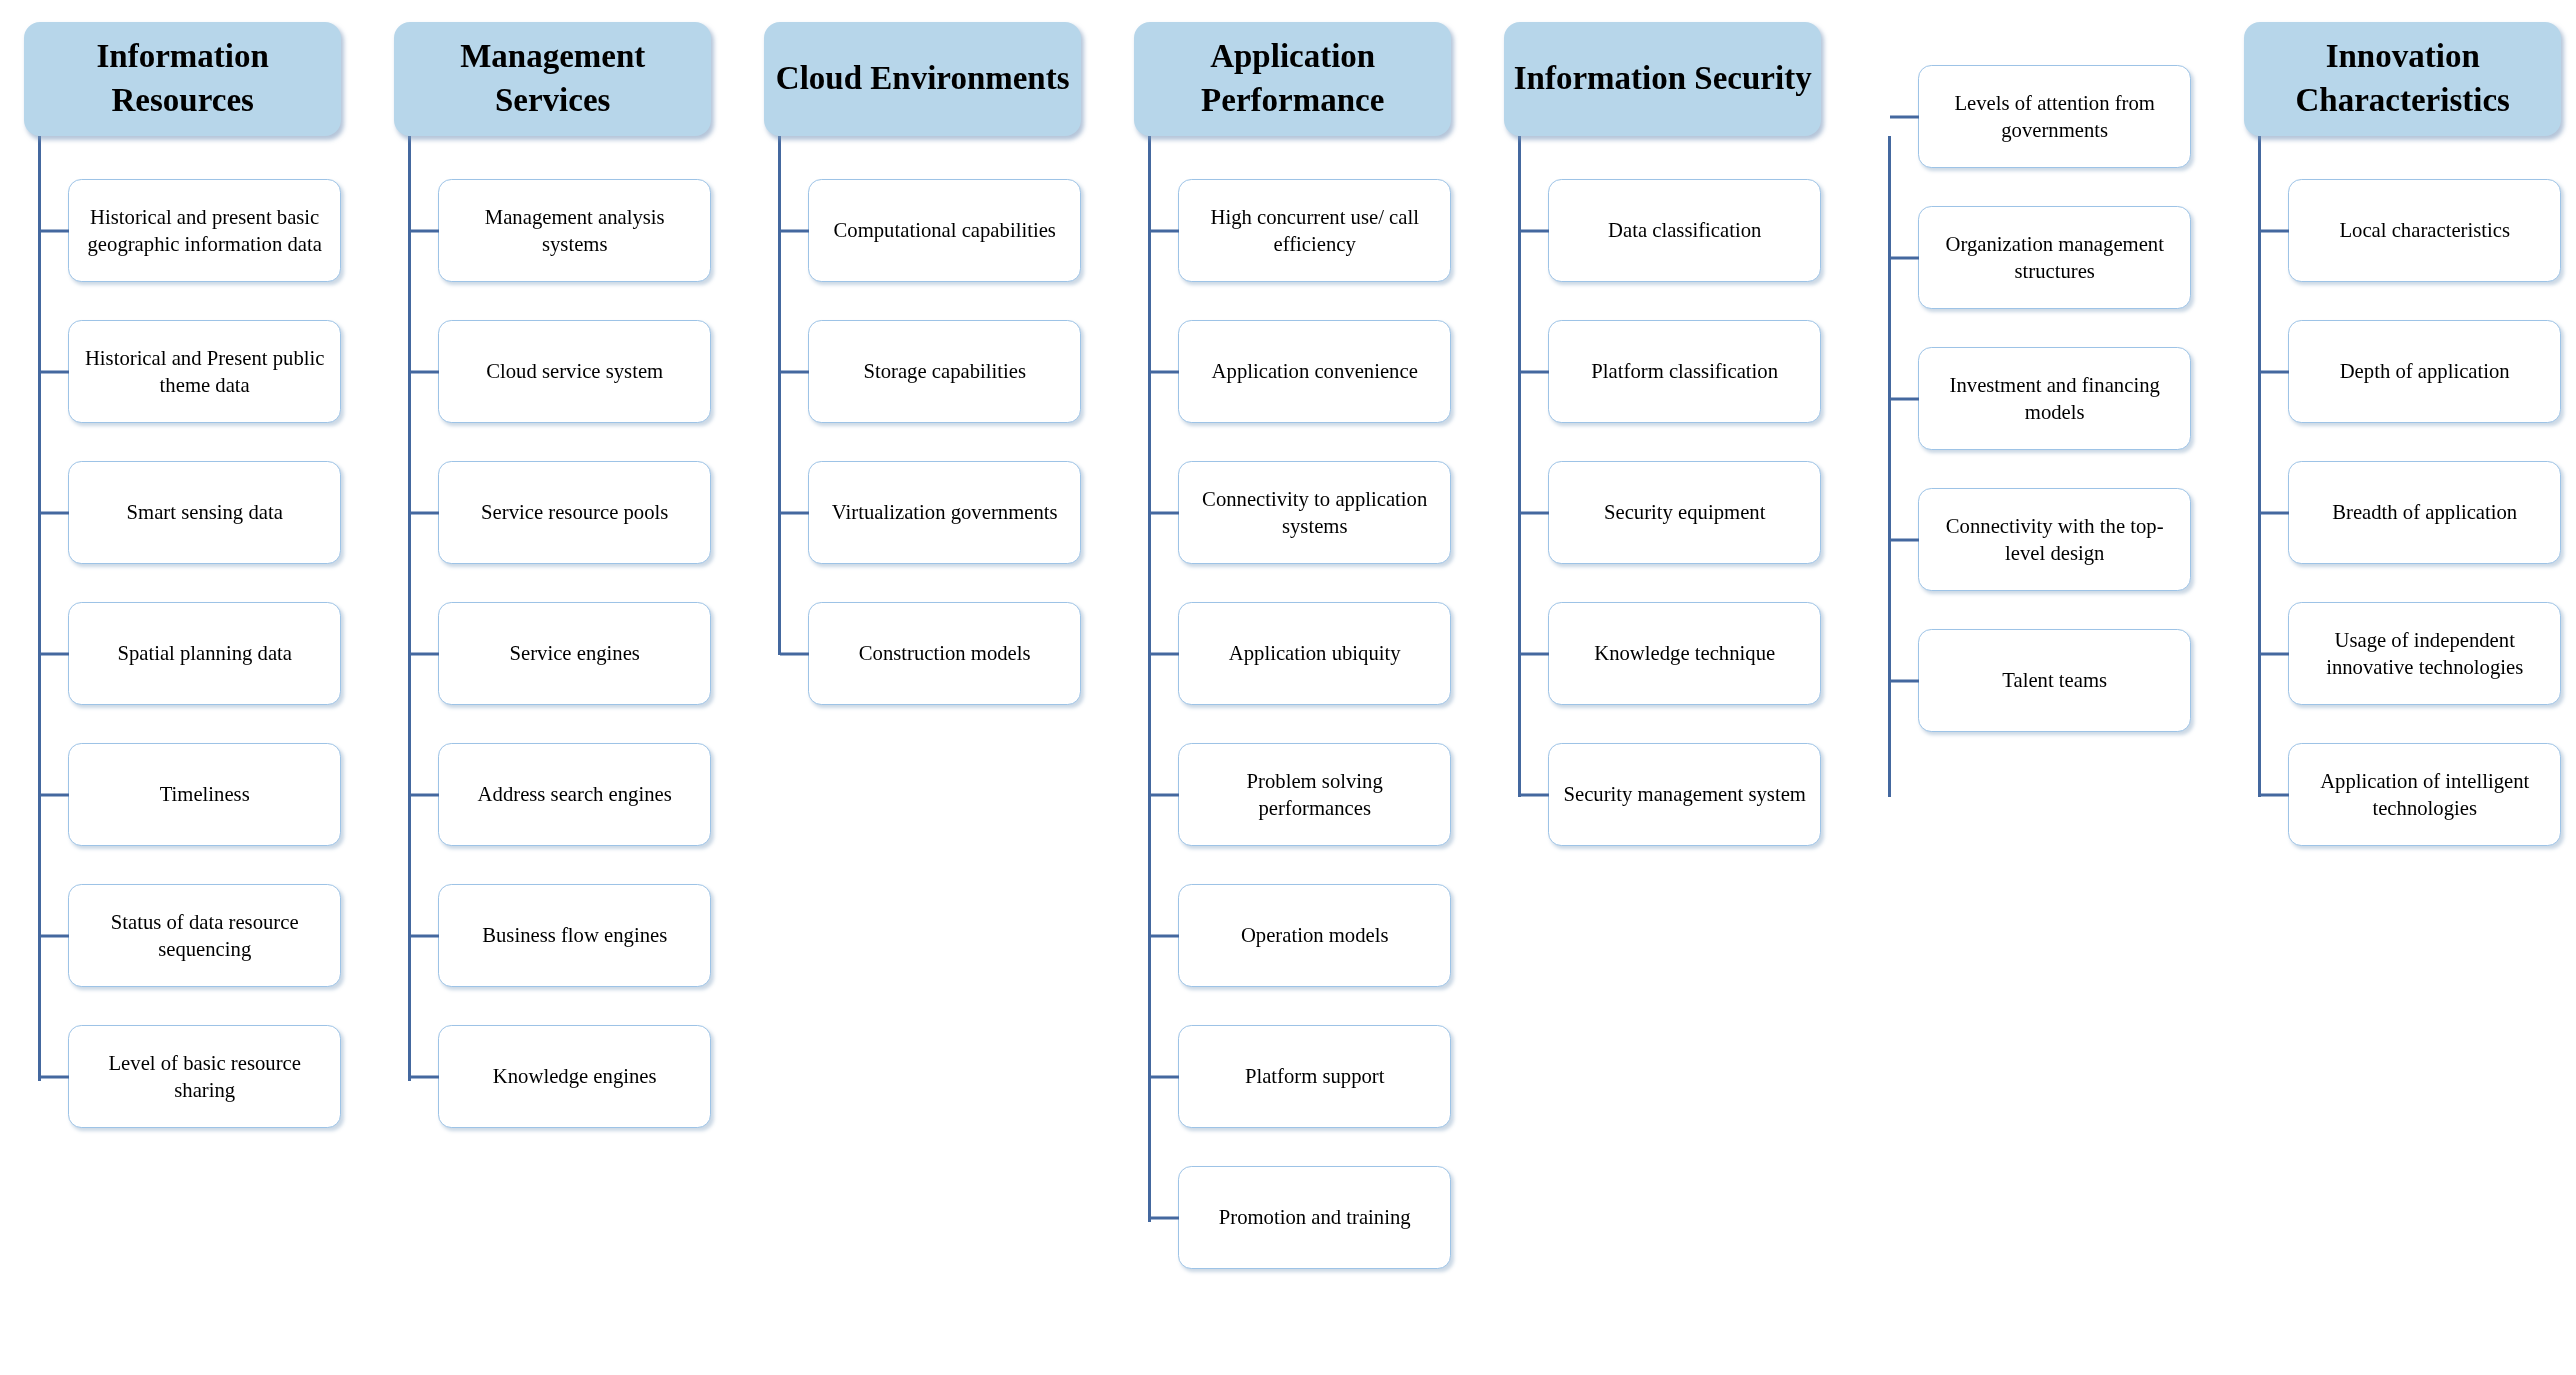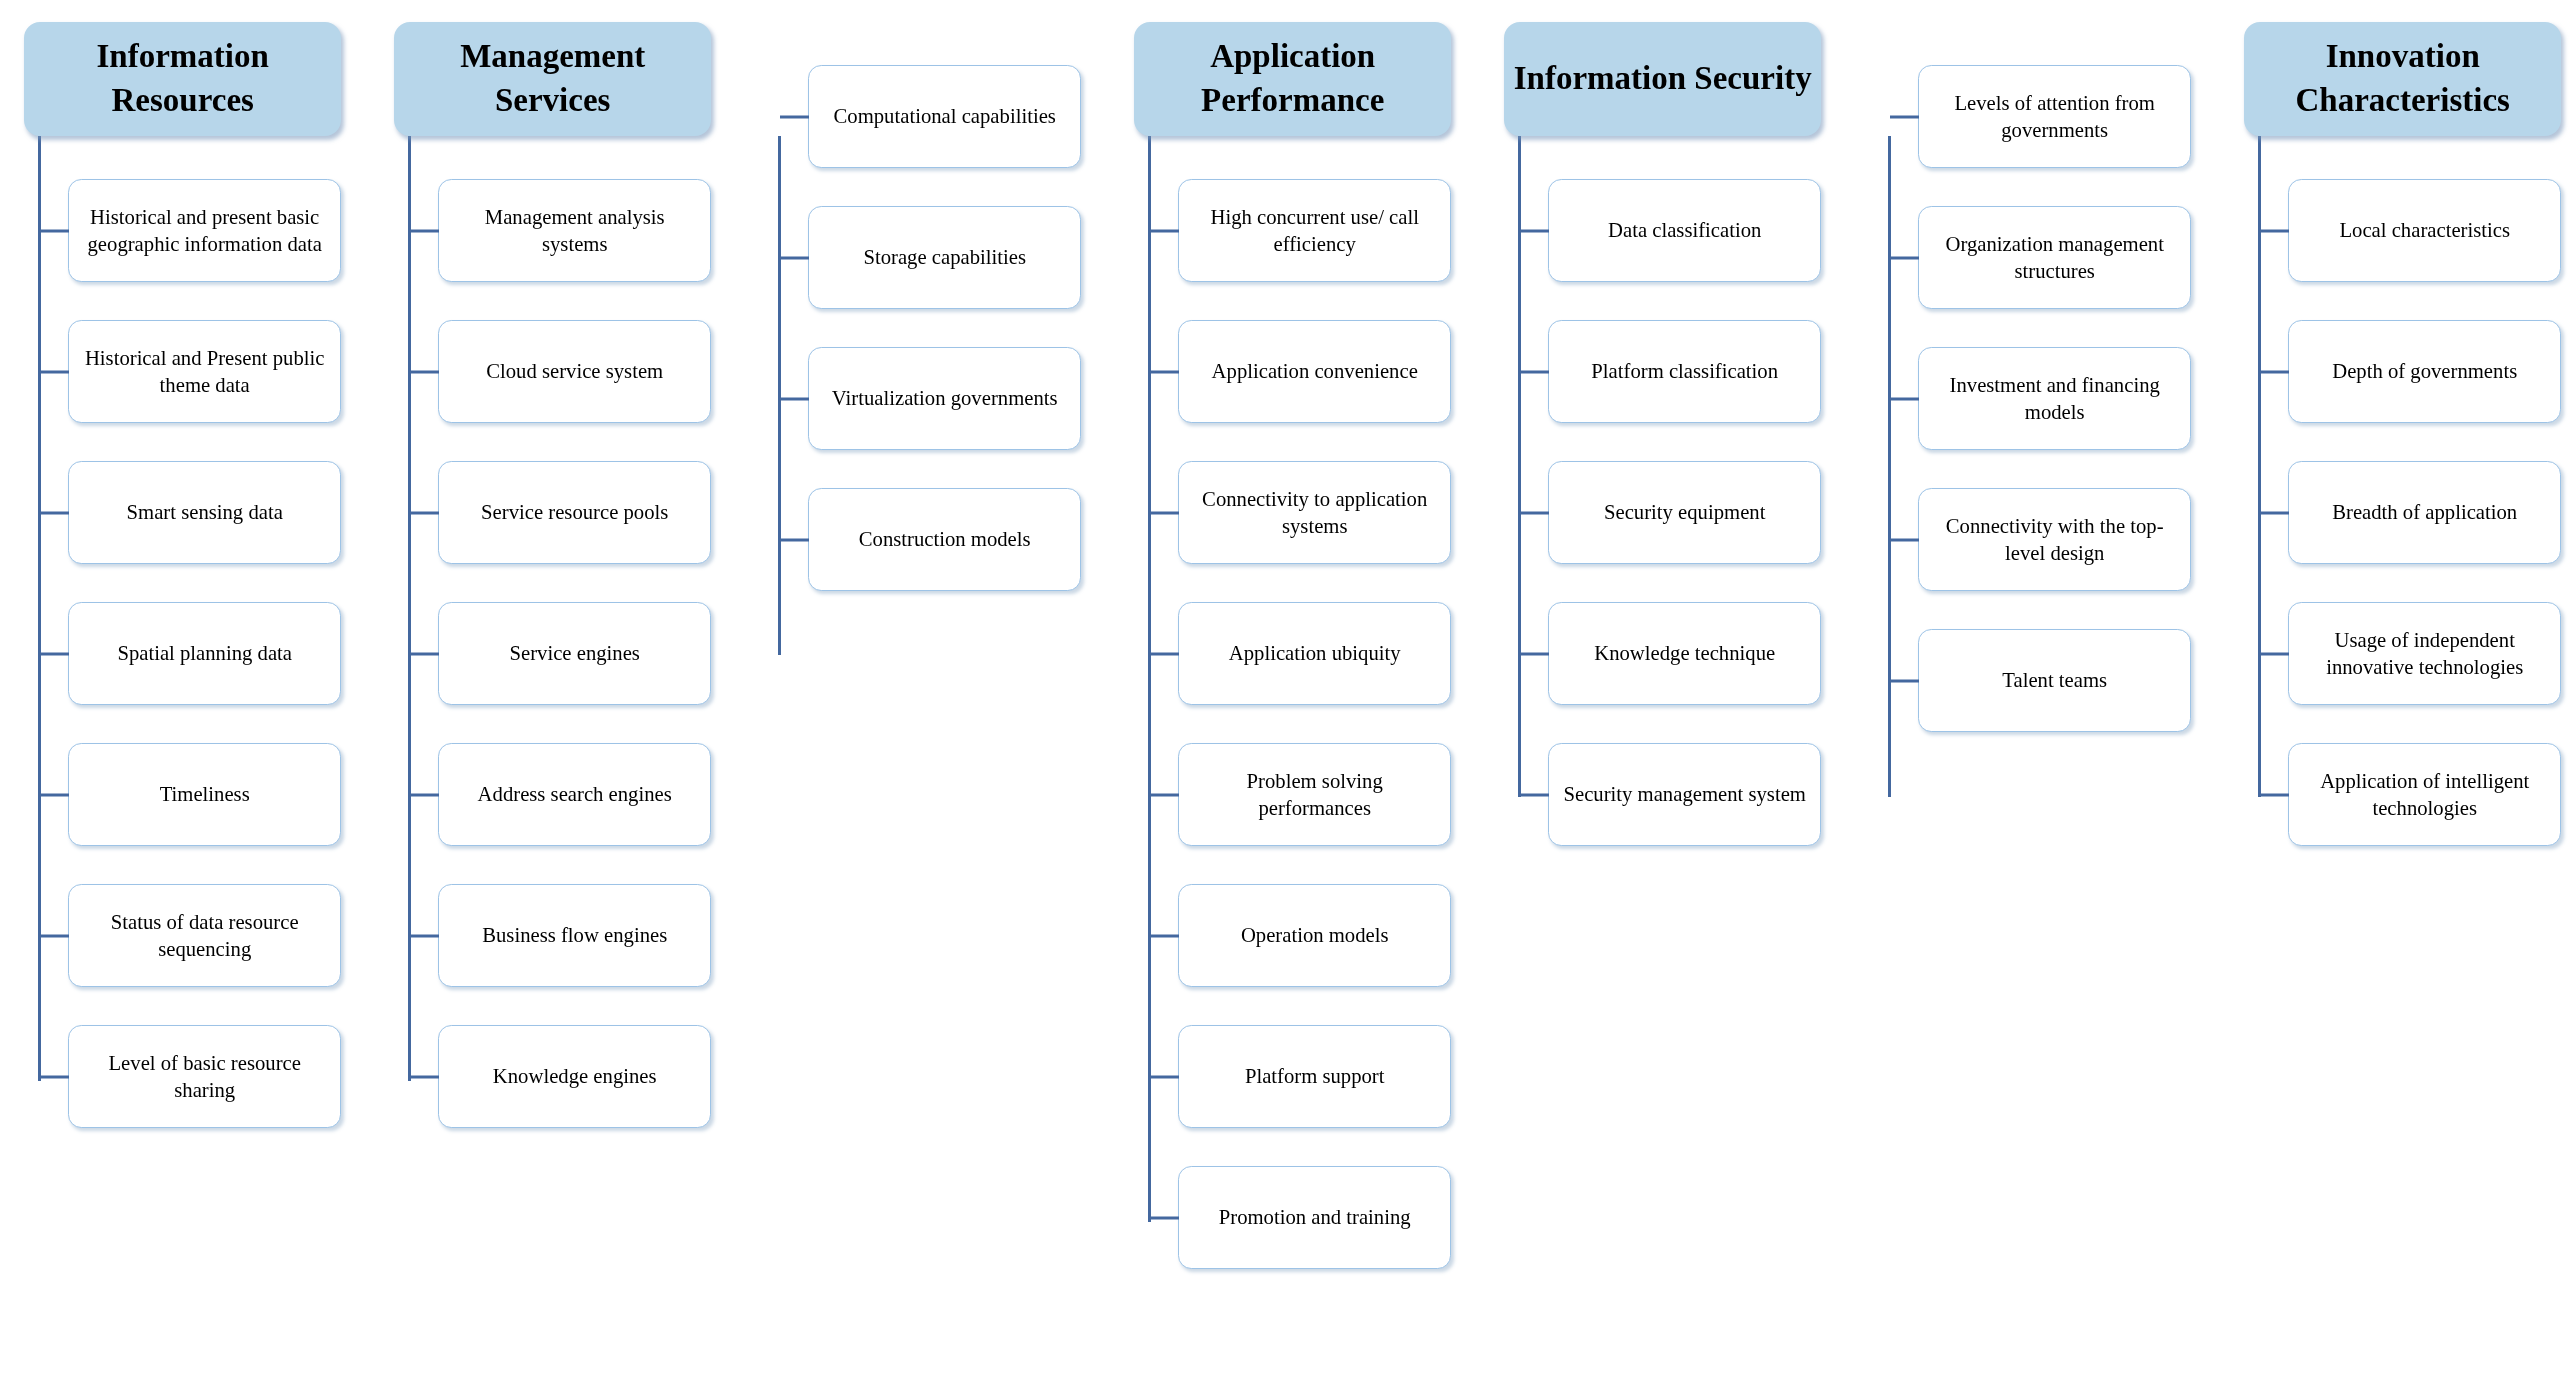--- a/index.html
+++ b/index.html
@@ -154,20 +154,23 @@
     <span class="item-label">Business flow engines</span>
   </li>
 
   <li class="item">
     <span class="item-label">Knowledge engines</span>
   </li>
 </ul>
   </section>
 
   <section class="column">
+    <header class="col-header">
+      <span class="col-header-label">Cloud Environments</span>
+    </header>
     <div class="trunk" style="height: 519px;"></div>
     <ul class="items">
   <li class="item">
     <span class="item-label">Computational capabilities</span>
   </li>
 
   <li class="item">
     <span class="item-label">Storage capabilities</span>
   </li>
 
@@ -278,21 +281,21 @@
     <header class="col-header">
       <span class="col-header-label">Innovation Characteristics</span>
     </header>
     <div class="trunk" style="height: 661px;"></div>
     <ul class="items">
   <li class="item">
     <span class="item-label">Local characteristics</span>
   </li>
 
   <li class="item">
-    <span class="item-label">Depth of governments</span>
+    <span class="item-label">Depth of application</span>
   </li>
 
   <li class="item">
     <span class="item-label">Breadth of application</span>
   </li>
 
   <li class="item">
     <span class="item-label">Usage of independent innovative technologies</span>
   </li>
 

